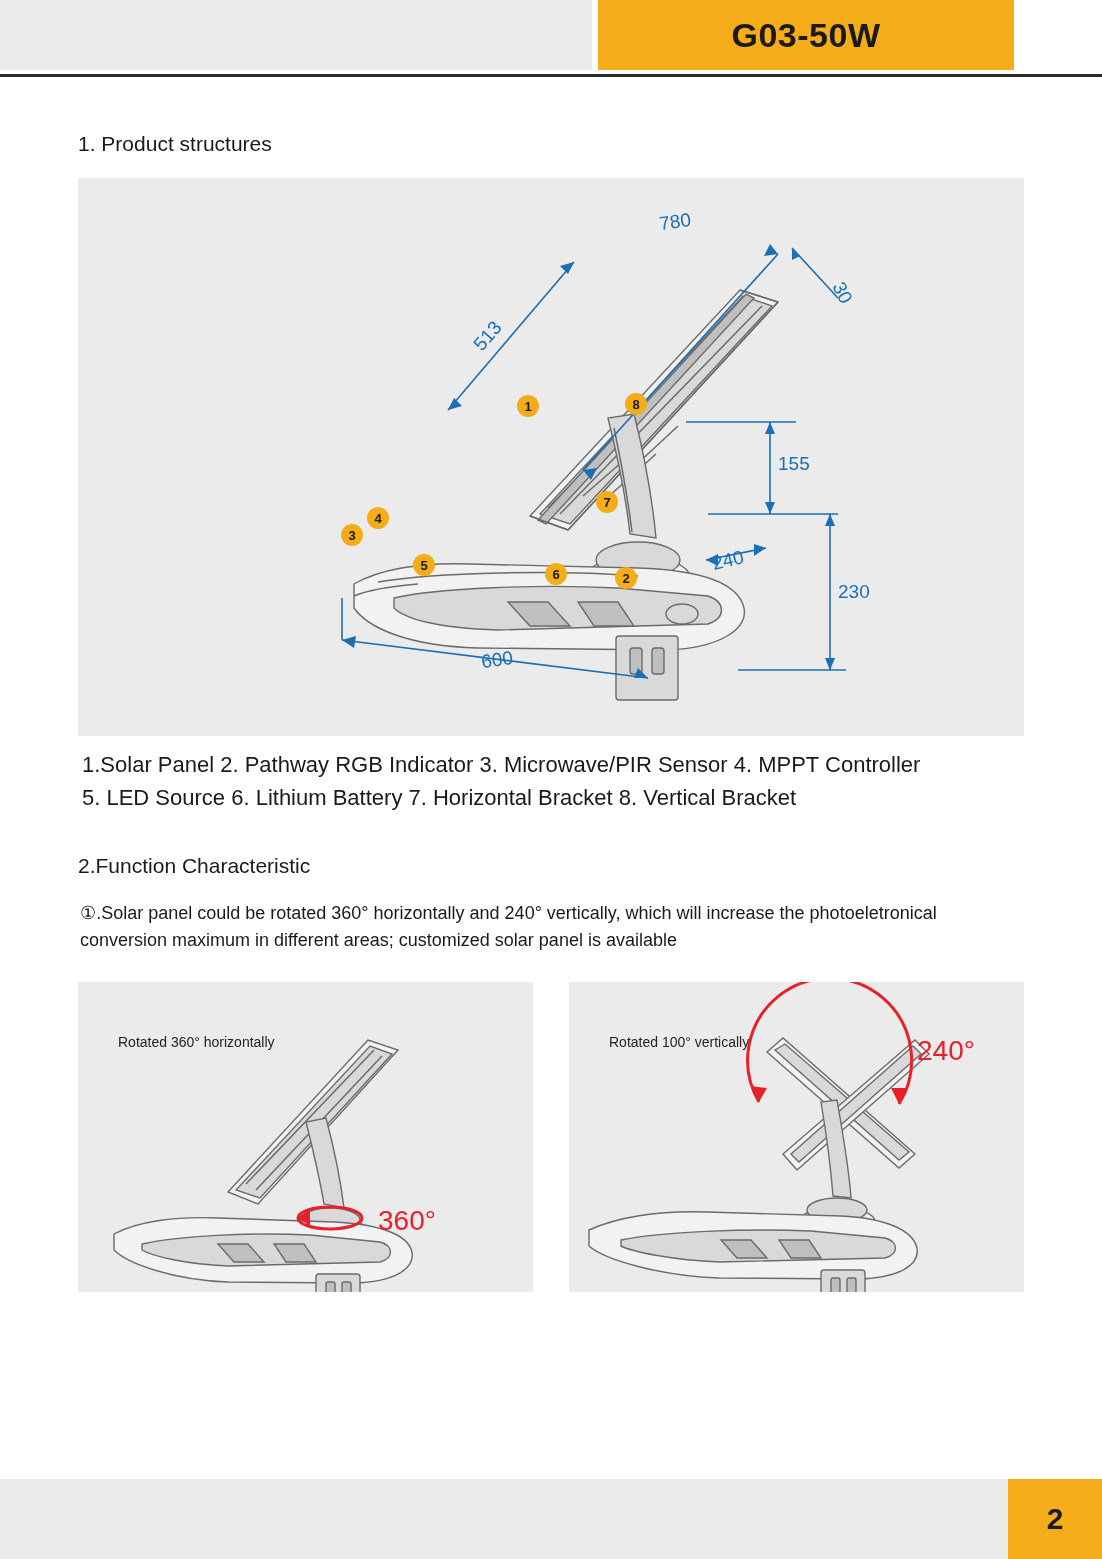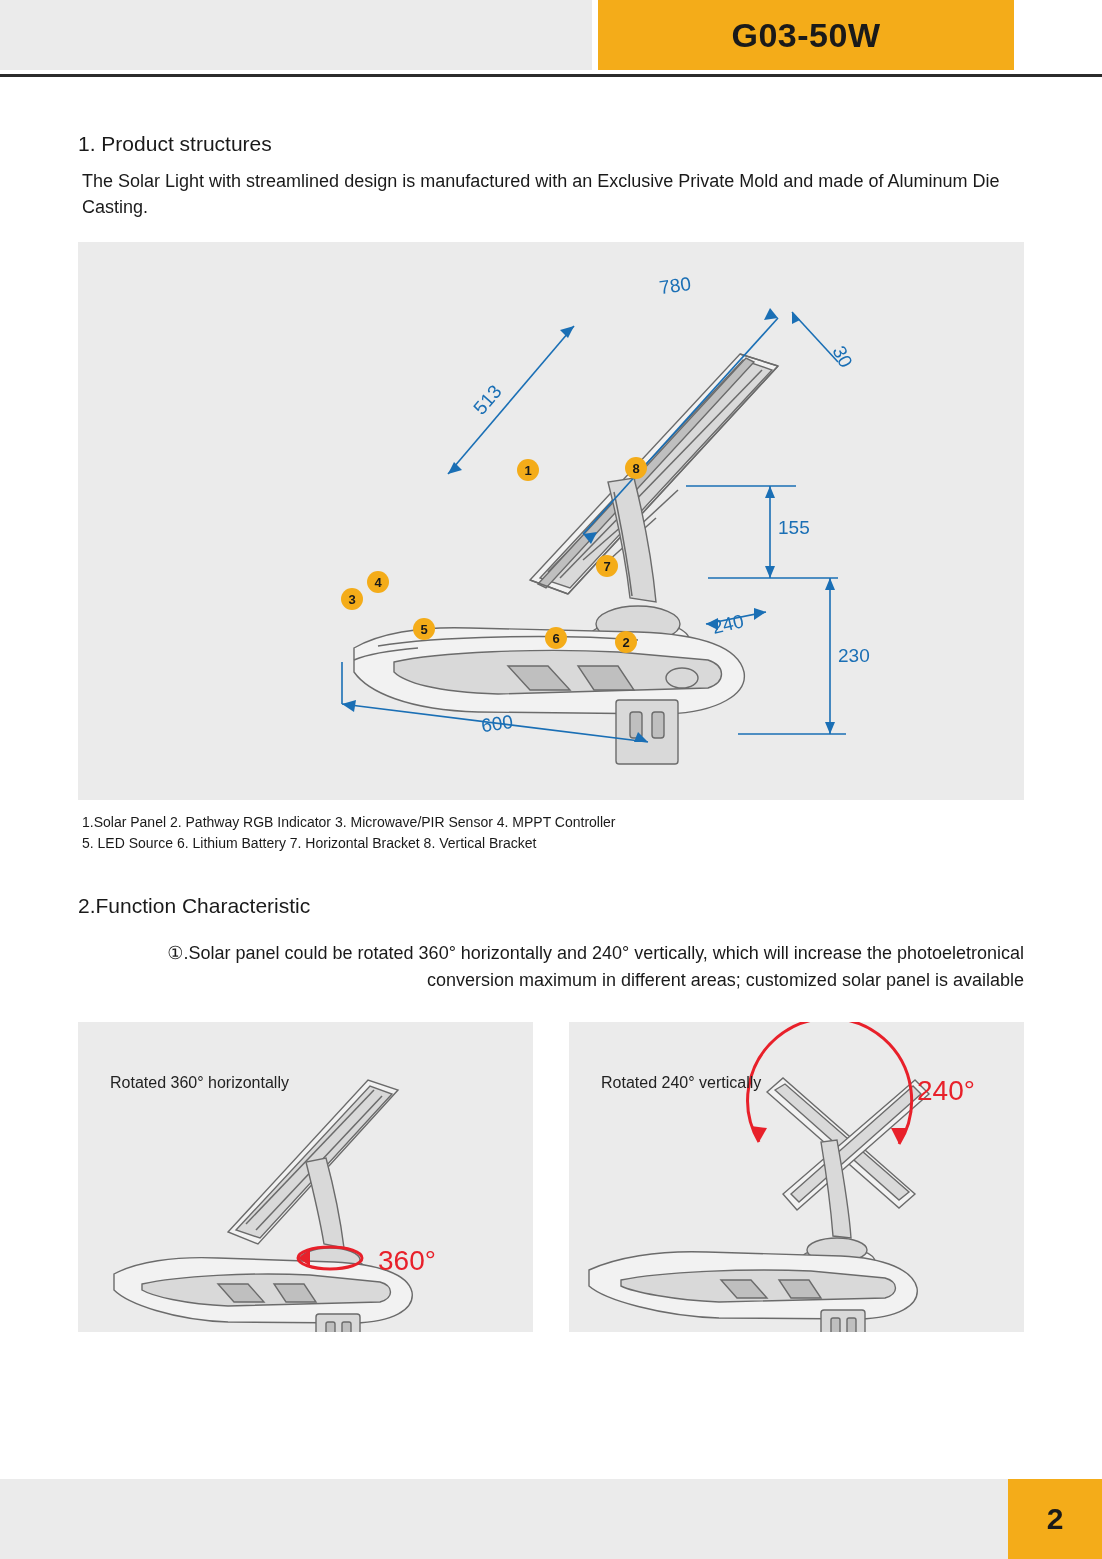--- a/index.html
+++ b/index.html
@@ -84,54 +84,53 @@
     position: relative;
     margin-top: 22px;
     width: 946px;
     height: 558px;
     background: #ebebeb;
   }
   .figure-svg { display: block; }
 
   .legend {
     margin-top: 12px;
-    font-size: 14px;
+    font-size: 22px;
     line-height: 1.5;
     padding-left: 4px;
   }
 
   .fc-head {
     margin-top: 40px;
     font-size: 21px;
     font-weight: normal;
   }
   .fc-para {
     margin-top: 22px;
     font-size: 18px;
     line-height: 1.5;
     padding-left: 2px;
-    text-align: right;
   }
 
   .rot-row {
     margin-top: 28px;
     display: flex;
     gap: 36px;
   }
   .rot-box {
     position: relative;
     width: 455px;
     height: 310px;
     background: #ebebeb;
   }
   .rot-label {
     position: absolute;
-    left: 32px;
+    left: 40px;
     top: 52px;
-    font-size: 16px;
+    font-size: 14px;
     color: #222;
   }
 
   
   .footer {
     position: absolute;
     left: 0;
     top: 1479px;
     width: 1102px;
     height: 80px;
@@ -171,21 +170,20 @@
   <div class="header-right">
     <span class="header-title">G03-50W</span>
   </div>
   <div class="header-rule"></div>
 </div>
 
 <div class="content">
 
 
   <h2 class="sub-title">1. Product structures</h2>
-  <p class="body-text">The Solar Light with streamlined design is manufactured with an Exclusive Private Mold and made of Aluminum Die Casting.</p>
 
   <div class="figure-box">
     <svg class="figure-svg" width="946" height="558" viewBox="0 0 946 558" xmlns="http://www.w3.org/2000/svg">
 
       <g>
         <polygon class="prod-fill-l" points="452,338 662,112 700,124 490,352"></polygon>
         <polygon class="prod-fill-m" points="462,336 665,118 694,128 492,346"></polygon>
         <polyline class="prod-line" points="470,330 672,122"></polyline>
         <polyline class="prod-line" points="482,336 684,128"></polyline>
         <polygon class="prod-fill-d" points="460,342 668,116 676,120 468,346"></polygon>
@@ -345,21 +343,21 @@
         <rect class="prod-fill-d" x="248" y="300" width="9" height="18" rx="2"></rect>
         <rect class="prod-fill-d" x="264" y="300" width="9" height="18" rx="2"></rect>
 
         <ellipse class="red-arc" cx="252" cy="236" rx="32" ry="11"></ellipse>
         <polygon fill="#e8202a" points="220,236 232,228 232,244"></polygon>
         <text class="red-text" x="300" y="248">360°</text>
       </svg>
     </div>
 
     <div class="rot-box">
-      <span class="rot-label">Rotated 240°  vertically</span>
+      <span class="rot-label">Rotated 100°  vertically</span>
       <svg width="455" height="310" viewBox="0 0 455 310" xmlns="http://www.w3.org/2000/svg">
 
         <polygon class="prod-fill-l" points="198,70 330,186 346,172 214,56"></polygon>
         <polygon class="prod-fill-m" points="206,68 330,178 340,170 216,62"></polygon>
         <polygon class="prod-fill-l" points="346,58 214,172 228,188 360,72"></polygon>
         <polygon class="prod-fill-m" points="344,64 222,172 230,180 352,72"></polygon>
 
         <path class="prod-fill-m" d="M252,120 C258,156 262,188 264,214 L282,216 C280,186 274,152 268,118 Z"></path>
 
         <ellipse class="prod-fill-l" cx="268" cy="240" rx="38" ry="15"></ellipse>

